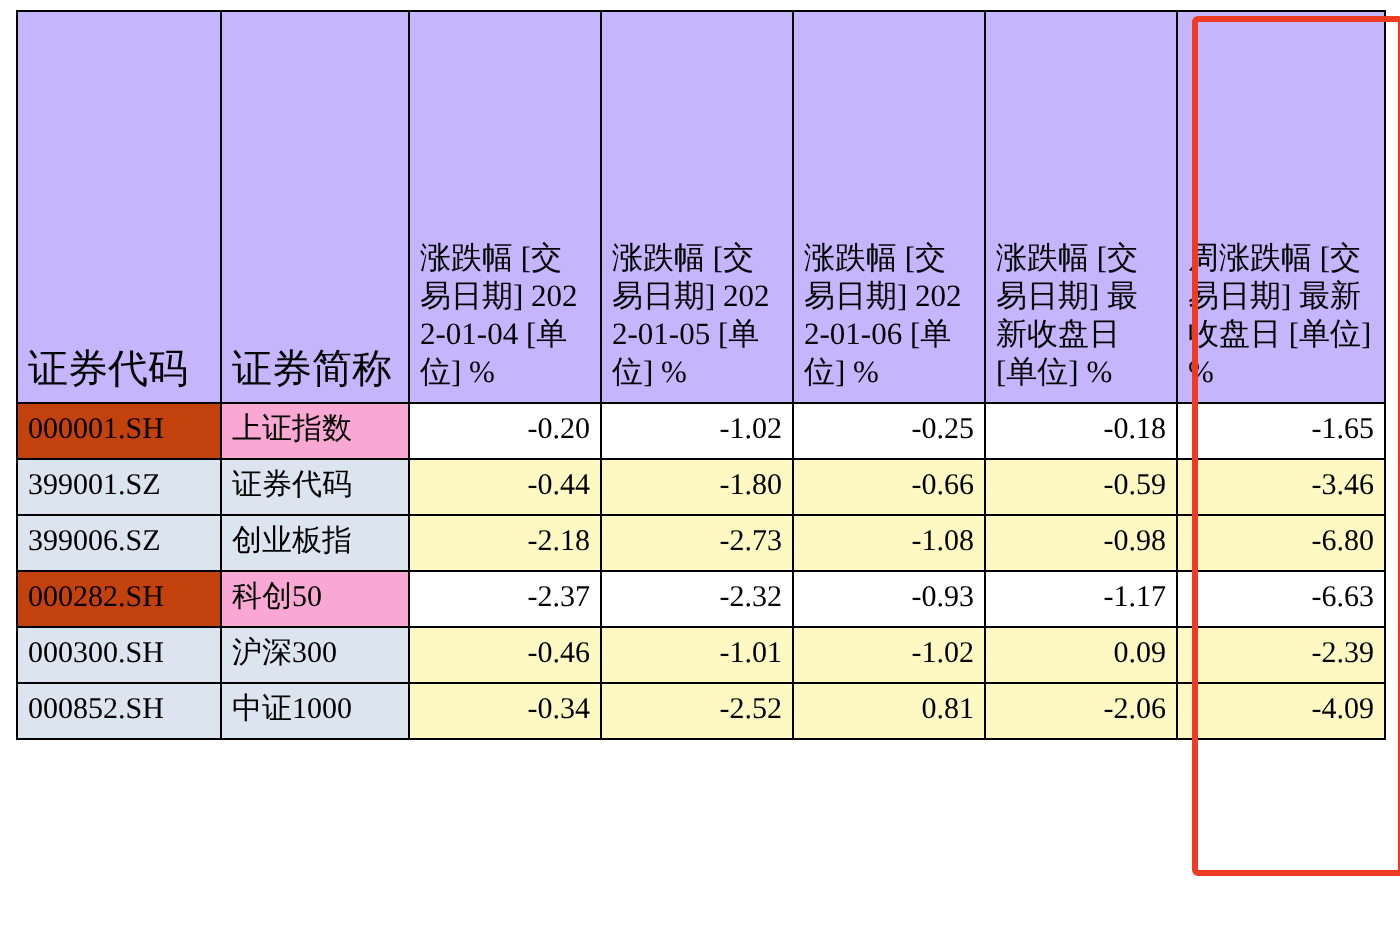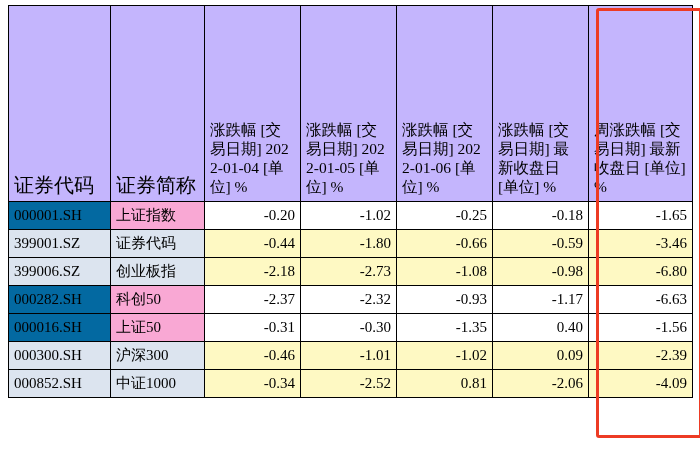--- a/index.html
+++ b/index.html
@@ -58,21 +58,21 @@
   }
   
   tr.data-row td {
     height: 27px;
     line-height: 27px;
     padding: 0 5px;
     font-size: 15px;
     vertical-align: middle;
   }
   td.cell-code {
-    background: #0369a1;
+    background: #c2410c;
     text-align: left;
     letter-spacing: 0px;
   }
   td.cell-name {
     background: #f9a8d4;
     text-align: left;
   }
   tr.data-row.shaded td.cell-code,
   tr.data-row.shaded td.cell-name {
     background: #dce4ef;
@@ -158,29 +158,20 @@
       <tr class="data-row">
         <td class="cell-code">000282.SH</td>
         <td class="cell-name">科创50</td>
         <td class="cell-num">-2.37</td>
         <td class="cell-num">-2.32</td>
         <td class="cell-num">-0.93</td>
         <td class="cell-num">-1.17</td>
         <td class="cell-num">-6.63</td>
       </tr>
 
-      <tr class="data-row">
-        <td class="cell-code">000016.SH</td>
-        <td class="cell-name">上证50</td>
-        <td class="cell-num">-0.31</td>
-        <td class="cell-num">-0.30</td>
-        <td class="cell-num">-1.35</td>
-        <td class="cell-num">0.40</td>
-        <td class="cell-num">-1.56</td>
-      </tr>
 
       <tr class="data-row shaded">
         <td class="cell-code">000300.SH</td>
         <td class="cell-name">沪深300</td>
         <td class="cell-num">-0.46</td>
         <td class="cell-num">-1.01</td>
         <td class="cell-num">-1.02</td>
         <td class="cell-num">0.09</td>
         <td class="cell-num">-2.39</td>
       </tr>

